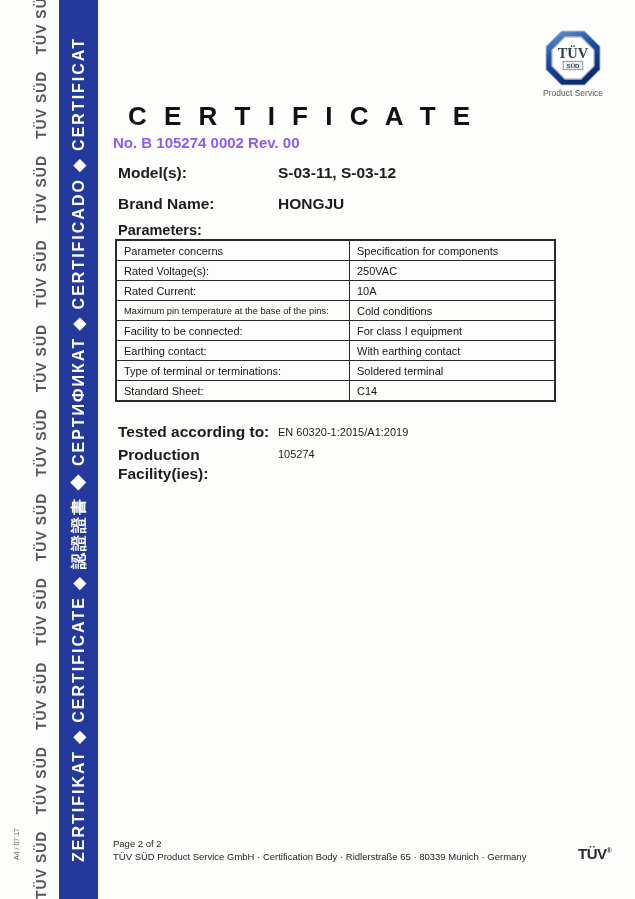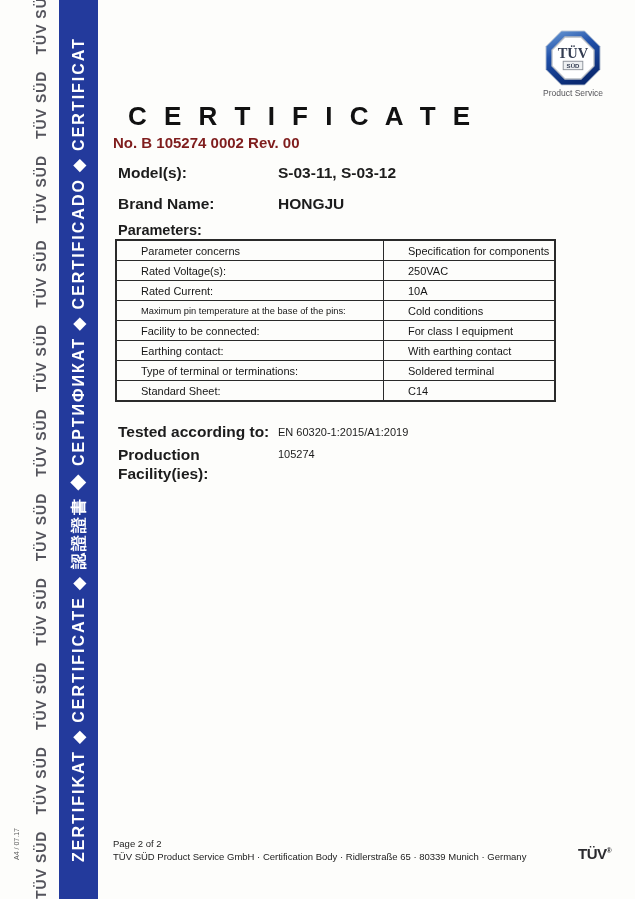--- a/index.html
+++ b/index.html
@@ -36,37 +36,37 @@
   }
 
   .content { position:absolute; left:113px; top:0; width:500px; }
 
   .title {
     position:absolute; top:101px; left:0;
     font-size:26px; font-weight:bold; letter-spacing:5px; color:#111;margin-left:15px;
   }
   .cert-no {
     position:absolute; top:134px; left:0;
-    font-size:15px; font-weight:bold; color:#7f1d1d;
+    font-size:15px; font-weight:bold; color:#8b5cf6;
   }
   .field-row { position:absolute; left:5px; display:flex; }
   .field-row .lbl { width:160px; font-size:15.5px; font-weight:bold; }
   .field-row .val { font-size:15.5px; font-weight:bold; }
   .row-models { top:164px; }
   .row-brand  { top:195px; }
   .params-label { position:absolute; top:222px; left:5px; font-size:14.5px; font-weight:bold; }
 
   table.params {
     position:absolute; top:239px; left:2px; width:441px;
     border-collapse:collapse; table-layout:fixed;
   }
   table.params { border:2px solid #2a2a2a; }
   table.params td {
     border:1px solid #2a2a2a; height:17px;
-    font-size:11px; padding:1px 24px; color:#161616;
+    font-size:11px; padding:1px 7px; color:#161616;
     overflow:hidden; white-space:nowrap;
   }
   table.params td.c1 { width:218px; }
   table.params td.small { font-size:9.3px; }
 
   .row-tested { top:423px;justify-content:center; }
   .row-tested .lbl { font-size:15.5px; font-weight:bold; width:160px; }
   .row-tested .val { font-size:11px; font-weight:normal; padding-top:3px; }
   .row-prod { top:446px; }
   .row-prod .lbl { font-size:15.5px; font-weight:bold; width:160px; line-height:18.5px; }

